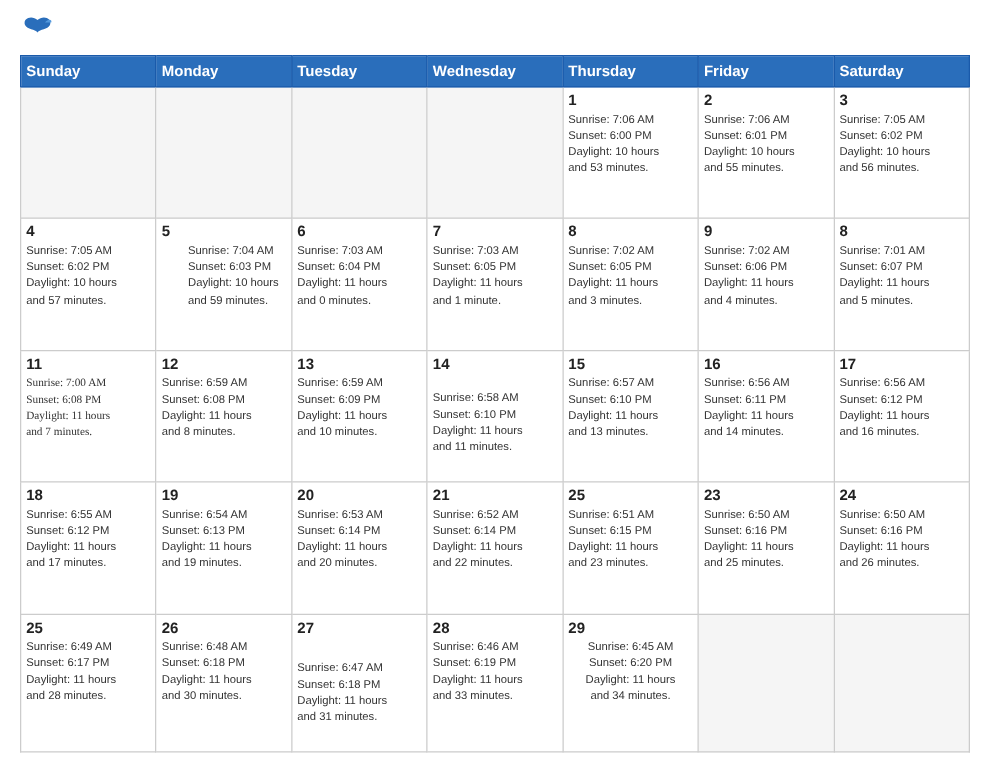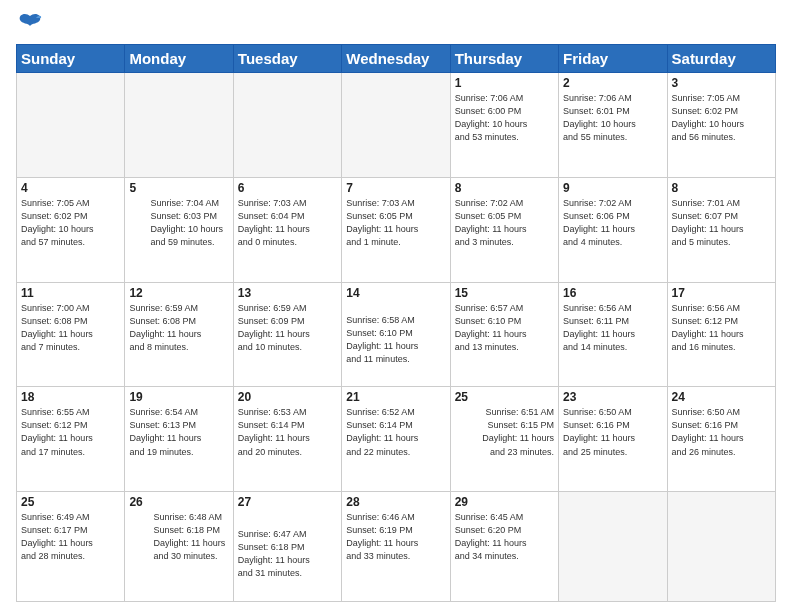--- a/index.html
+++ b/index.html
@@ -55,21 +55,21 @@
     .calendar {
       flex: 1;
       border: 1px solid #ccc;
       border-collapse: collapse;
       width: 100%;
       table-layout: fixed;
     }
     .calendar th {
       background: #2a6ebb;
       color: #fff;
-      font-size: 15px;
+      font-size: 12px;
       font-weight: bold;
       padding: 5px 4px;
       text-align: left;
       border: 1px solid #1a5aaa;
     }
     .calendar td {
       border: 1px solid #ccc;
       vertical-align: top;
       padding: 3px 4px;
       font-size: 9.5px;
@@ -201,21 +201,21 @@
             <span class="day-num">8</span>
             <div class="day-info" style="white-space: pre-line;">Sunrise: 7:01 AM
 Sunset: 6:07 PM
 Daylight: 11 hours
 and 5 minutes.</div>
           </td>
         </tr>
         <tr>
           <td>
             <span class="day-num">11</span>
-            <div class="day-info" style="white-space: pre-line;">Sunrise: 7:00 AM
+            <div class="day-info" style="white-space: pre-line; font-family: Liberation Serif, serif;">Sunrise: 7:00 AM
 Sunset: 6:08 PM
 Daylight: 11 hours
 and 7 minutes.</div>
           </td>
           <td>
             <span class="day-num">12</span>
             <div class="day-info" style="white-space: pre-line;">Sunrise: 6:59 AM
 Sunset: 6:08 PM
 Daylight: 11 hours
 and 8 minutes.</div>
@@ -280,21 +280,21 @@
           </td>
           <td>
             <span class="day-num">21</span>
             <div class="day-info" style="white-space: pre-line;">Sunrise: 6:52 AM
 Sunset: 6:14 PM
 Daylight: 11 hours
 and 22 minutes.</div>
           </td>
           <td>
             <span class="day-num">25</span>
-            <div class="day-info" style="white-space: pre-line; text-align: right;">Sunrise: 6:51 AM
+            <div class="day-info" style="white-space: pre-line;">Sunrise: 6:51 AM
 Sunset: 6:15 PM
 Daylight: 11 hours
 and 23 minutes.</div>
           </td>
           <td>
             <span class="day-num">23</span>
             <div class="day-info" style="white-space: pre-line;">Sunrise: 6:50 AM
 Sunset: 6:16 PM
 Daylight: 11 hours
 and 25 minutes.</div>
@@ -310,42 +310,42 @@
         <tr>
           <td>
             <span class="day-num">25</span>
             <div class="day-info" style="white-space: pre-line;">Sunrise: 6:49 AM
 Sunset: 6:17 PM
 Daylight: 11 hours
 and 28 minutes.</div>
           </td>
           <td>
             <span class="day-num">26</span>
-            <div class="day-info" style="white-space: pre-line; margin-left: 24px;">Sunrise: 6:48 AM
+            <div class="day-info" style="white-space: pre-line;">Sunrise: 6:48 AM
 Sunset: 6:18 PM
 Daylight: 11 hours
 and 30 minutes.</div>
           </td>
           <td>
             <span class="day-num">27</span>
             <div class="day-info" style="white-space: pre-line; margin-top: 19px;">Sunrise: 6:47 AM
 Sunset: 6:18 PM
 Daylight: 11 hours
 and 31 minutes.</div>
           </td>
           <td>
             <span class="day-num">28</span>
             <div class="day-info" style="white-space: pre-line;">Sunrise: 6:46 AM
 Sunset: 6:19 PM
 Daylight: 11 hours
 and 33 minutes.</div>
           </td>
           <td>
             <span class="day-num">29</span>
-            <div class="day-info" style="white-space: pre-line;">Sunrise: 6:45 AM
+            <div class="day-info" style="white-space: pre-line; text-align: center;">Sunrise: 6:45 AM
 Sunset: 6:20 PM
 Daylight: 11 hours
 and 34 minutes.</div>
           </td>
           <td class="empty"></td>
           <td class="empty"></td>
         </tr>
       </tbody>
   </table>
 </div>

